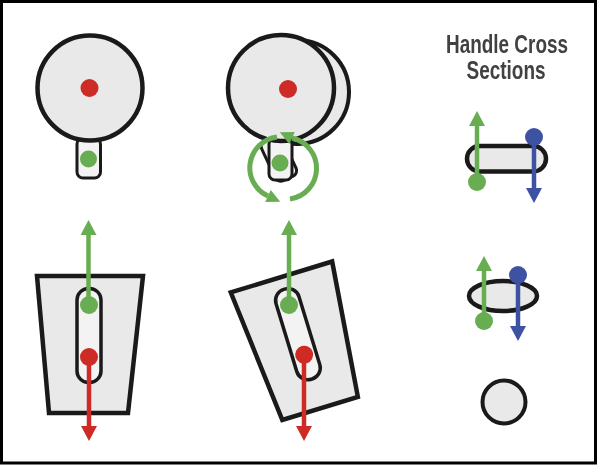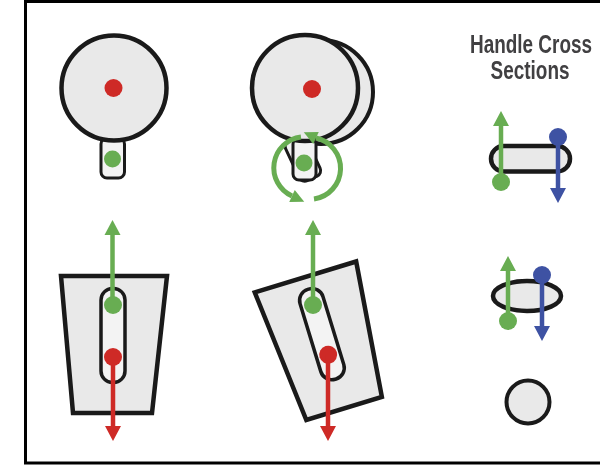--- a/index.html
+++ b/index.html
@@ -4,21 +4,21 @@
 <style>
   html, body {
     margin: 0;
     padding: 0;
     width: 600px;
     height: 466px;
     background: var(--background, #ffffff);
     font-family: "Liberation Sans", sans-serif;
     overflow: hidden;
   }
-  .diagram-wrap { width: 527px; height: 466px; margin-left: 24px; }
+  .diagram-wrap { width: 527px; height: 466px; }
   svg { display: block; }
 
   .frame-rect   { fill: none; stroke: var(--frame, #000); stroke-width: 3; }
   .shape        { fill: var(--shape-fill, #e9e9e9); stroke: var(--outline, #1a1a1a); }
   .handle       { fill: var(--handle-fill, #f3f3f3); stroke: var(--outline, #1a1a1a); }
   .sw4          { stroke-width: 4; }
   .sw45         { stroke-width: 4.5; }
   .sw35         { stroke-width: 3.5; }
   .sw3          { stroke-width: 3; }
 

